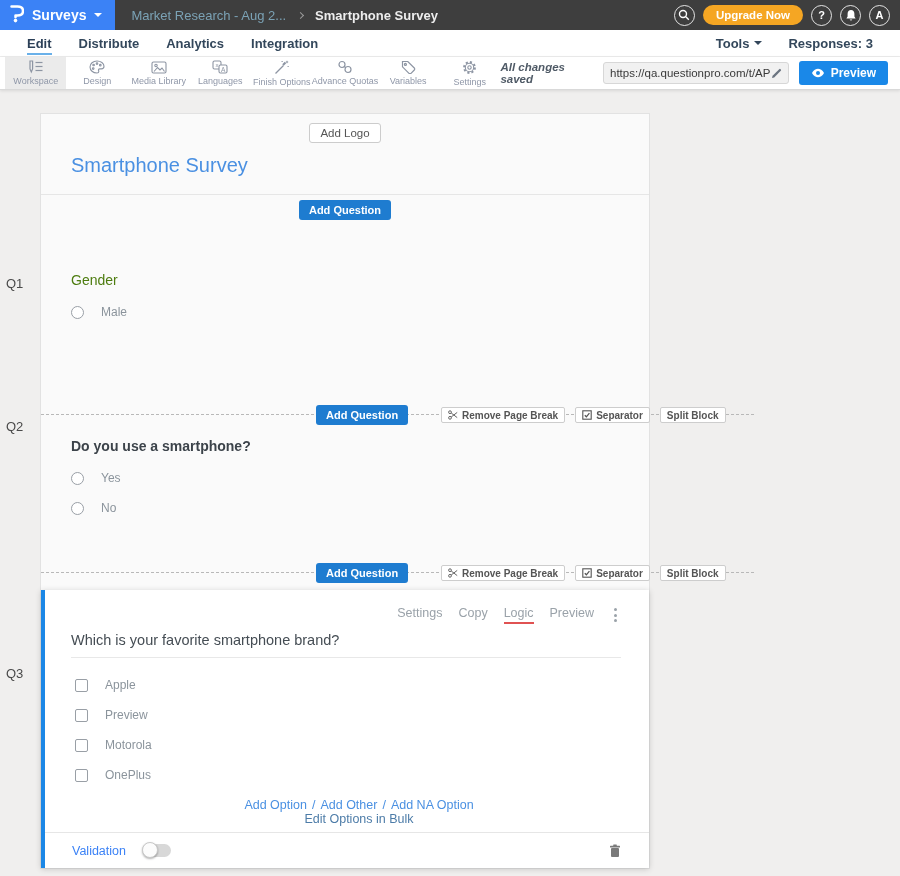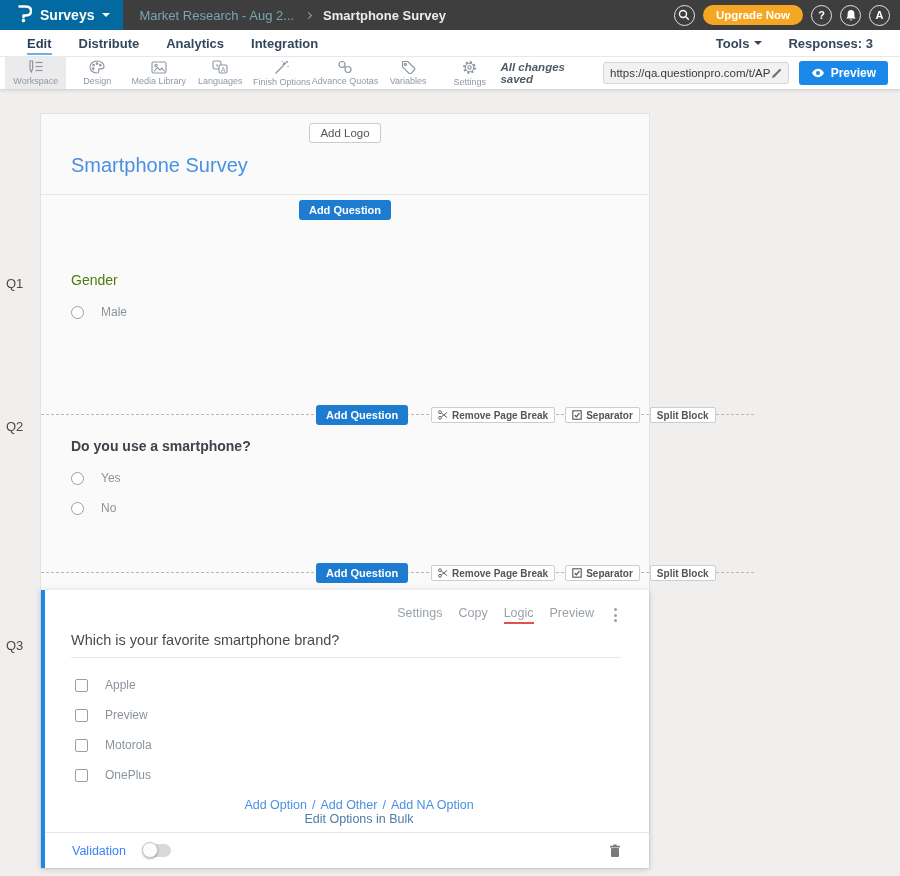--- a/index.html
+++ b/index.html
@@ -3,21 +3,21 @@
 <meta charset="utf-8">
 <style>
   * { margin:0; padding:0; box-sizing:border-box; }
   body {
     width:900px; height:876px;
     font-family:"Liberation Sans","DejaVu Sans",sans-serif;
     background:#f0efee; overflow:hidden;
   }
   
   .topnav { height:30px; background:#3e3e3e; display:flex; align-items:center; color:#fff; }
-  .brand { background:#0369a1; height:100%; display:flex; align-items:center; gap:8px; padding:0 13px 0 18px; cursor:pointer; }
+  .brand { background:#3b82f6; height:100%; display:flex; align-items:center; gap:8px; padding:0 13px 0 10px; cursor:pointer; }
   .brand-label { font-size:14px; font-weight:700; }
   .caret { width:0; height:0; border-left:4px solid transparent; border-right:4px solid transparent; border-top:4px solid currentColor; display:inline-block; }
   .crumbs { display:flex; align-items:center; margin-left:16px; gap:12px; }
   .crumb-folder { color:#7ba2b5; font-size:13px; cursor:pointer; }
   .chev { width:5px; height:5px; border-right:1.5px solid #9a9a9a; border-top:1.5px solid #9a9a9a; transform:rotate(45deg); display:inline-block; }
   .crumb-cur { color:#ededed; font-size:13px; font-weight:600; }
   .topnav-right { margin-left:auto; display:flex; align-items:center; gap:8px; padding-right:10px; }
   .circle-btn { width:21px; height:21px; border:1.3px solid rgba(255,255,255,.85); border-radius:50%; display:flex; align-items:center; justify-content:center; font-size:11px; font-weight:700; cursor:pointer; }
   .upgrade { background:#f5a623; border:none; color:#fff; font-size:11.5px; font-weight:700; padding:4px 13px; border-radius:11px; cursor:pointer; font-family:inherit; }
   
@@ -56,21 +56,21 @@
   .q2 .q-title { padding-top:13px; font-weight:700; color:#3c434a; }
   .opts { margin-top:9px; }
   .opt-row { height:30px; display:flex; align-items:center; margin-left:30px; gap:17px; }
   .radio { width:13px; height:13px; border:1.5px solid #999fa6; border-radius:50%; background:#fff; cursor:pointer; flex:none; }
   .checkbox { width:13px; height:13px; border:1.5px solid #999fa6; border-radius:2px; background:#fff; cursor:pointer; flex:none; }
   .opt-label { font-size:12px; color:#8b949c; }
   
   .page-break { position:relative; height:20px; width:713px; }
   .pb-line { position:absolute; left:0; right:0; top:9px; border-top:1px dashed #b8b8b8; }
   .pb-addq { position:absolute; left:275px; top:0px; }
-  .pb-buttons { position:absolute; left:390px; top:2px; display:flex; gap:10px; }
+  .pb-buttons { position:absolute; left:400px; top:2px; display:flex; gap:10px; }
   .pb-btn { background:#fff; border:1px solid #cdcdcd; border-radius:2px; font-size:10px; font-weight:600; color:#555; padding:1px 6px; height:16px; display:flex; align-items:center; gap:4px; cursor:pointer; font-family:inherit; white-space:nowrap; }
   
   .q3-card { margin-top:7px; height:278px; background:#fff; border-left:4px solid #1b87e6; box-shadow:0 1px 6px rgba(0,0,0,.18); position:relative; }
   .q3-tabs { padding:16px 28px 0 0; display:flex; justify-content:flex-end; align-items:center; gap:16px; }
   .qtab { font-size:12.5px; color:#9aa2a9; cursor:pointer; padding-bottom:2px; border-bottom:2px solid transparent; }
   .qtab.active { border-bottom-color:#e05252; }
   .kebab { display:flex; flex-direction:column; gap:2.5px; padding:2px 4px; cursor:pointer; }
   .kebab i { width:3px; height:3px; border-radius:50%; background:#9aa2a9; }
   .q3-text { margin:8px 28px 0 26px; font-size:14.5px; font-weight:500; color:#454d54; padding-bottom:9px; border-bottom:1px solid #e8e8e8; cursor:text; }
   .q3-opts { margin-top:12px; }
@@ -226,21 +226,21 @@
           <circle cx="7" cy="5" r="2" fill="#1a88e8"></circle>
         </svg>
       <span>Preview</span>
     </button>
   </div>
 </div>
 
 <div class="content">
   <span class="qcode" style="top:186px;">Q1</span>
   <span class="qcode" style="top:329px;">Q2</span>
-  <span class="qcode" style="top:548px;">Q3</span>
+  <span class="qcode" style="top:576px;">Q3</span>
 
   <div class="survey-card">
 
     <div class="card-header">
       <div class="add-logo-wrap">
         <button class="add-logo">Add Logo</button>
       </div>
       <div class="survey-title">Smartphone Survey</div>
     </div>
 

